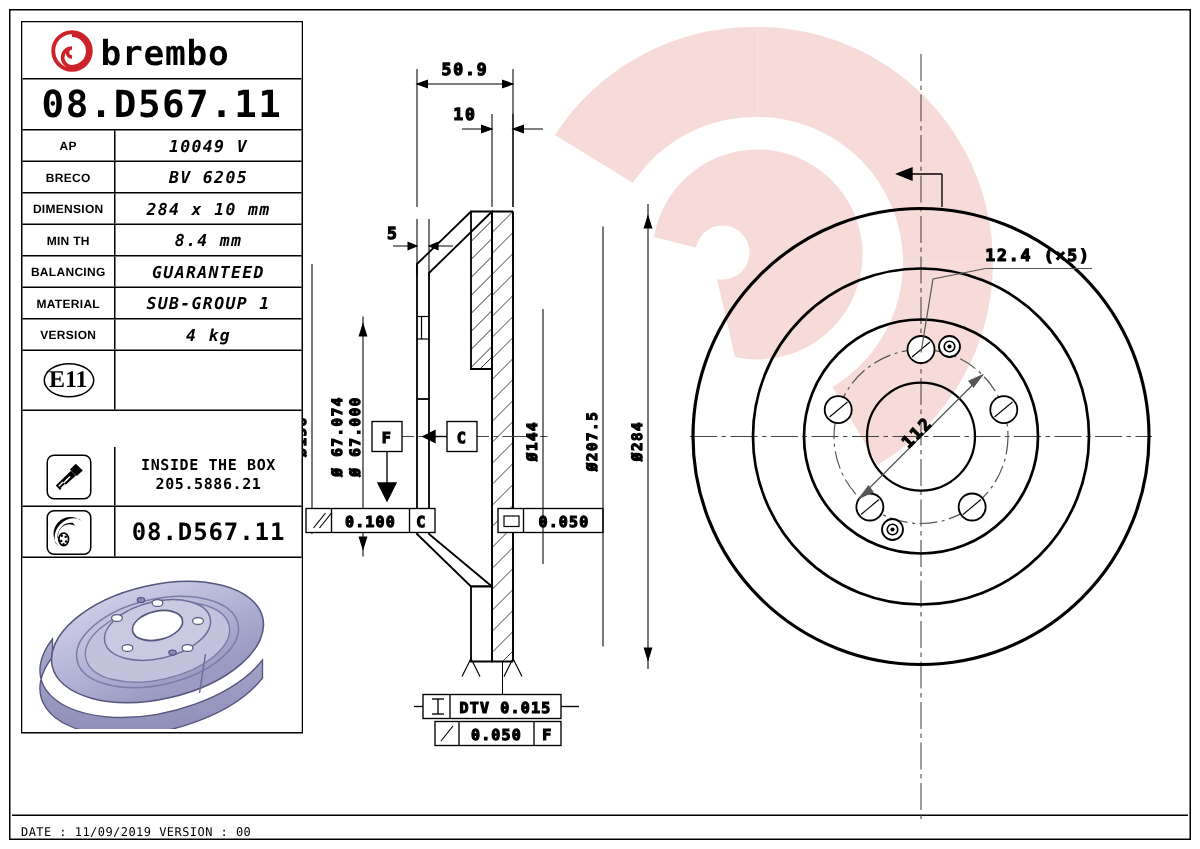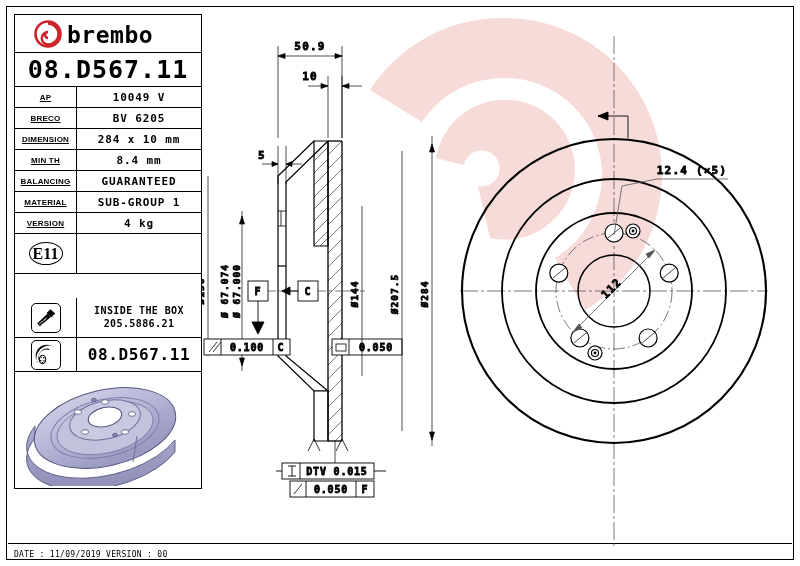--- a/index.html
+++ b/index.html
@@ -47,28 +47,27 @@
     align-items: stretch;
   }
   .row:last-child { border-bottom: none; }
   .cell-l {
     width: 62px;
     border-right: 1.2px solid #000;
     display: flex; align-items: center; justify-content: center;
     font-size: 8px; font-weight: bold; letter-spacing: .2px;
     padding: 2px 1px; text-align: center;
     color: #000;
-    text-decoration: underline;
   }
   .cell-r {
     flex: 1;
     display: flex; align-items: center; justify-content: center;
     font-size: 11px; font-weight: bold; letter-spacing: .9px;
     font-family: "DejaVu Sans Mono", monospace;
-    padding: 2px 3px; text-align: right; color: #000;
+    padding: 2px 3px; text-align: right; color: #000; font-style: italic;
   }
   .logo-row {
     height: 38px; display: flex; align-items: center; justify-content: center;
     border-bottom: 1.4px solid #000; background: #fff;
   }
   .partno-row {
     height: 34px; display: flex; align-items: center; justify-content: center;
     border-bottom: 1.4px solid #000;
     font-family: "DejaVu Sans Mono", monospace;
     font-size: 25px; font-weight: bold; letter-spacing: 1px; color: #000;

